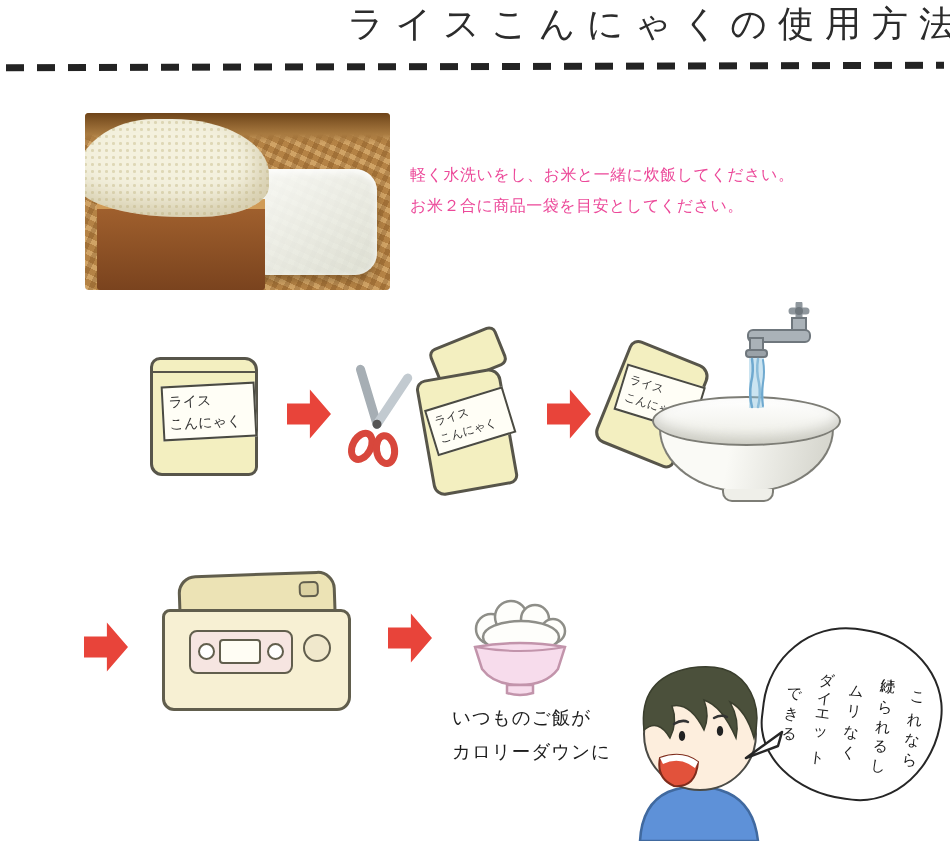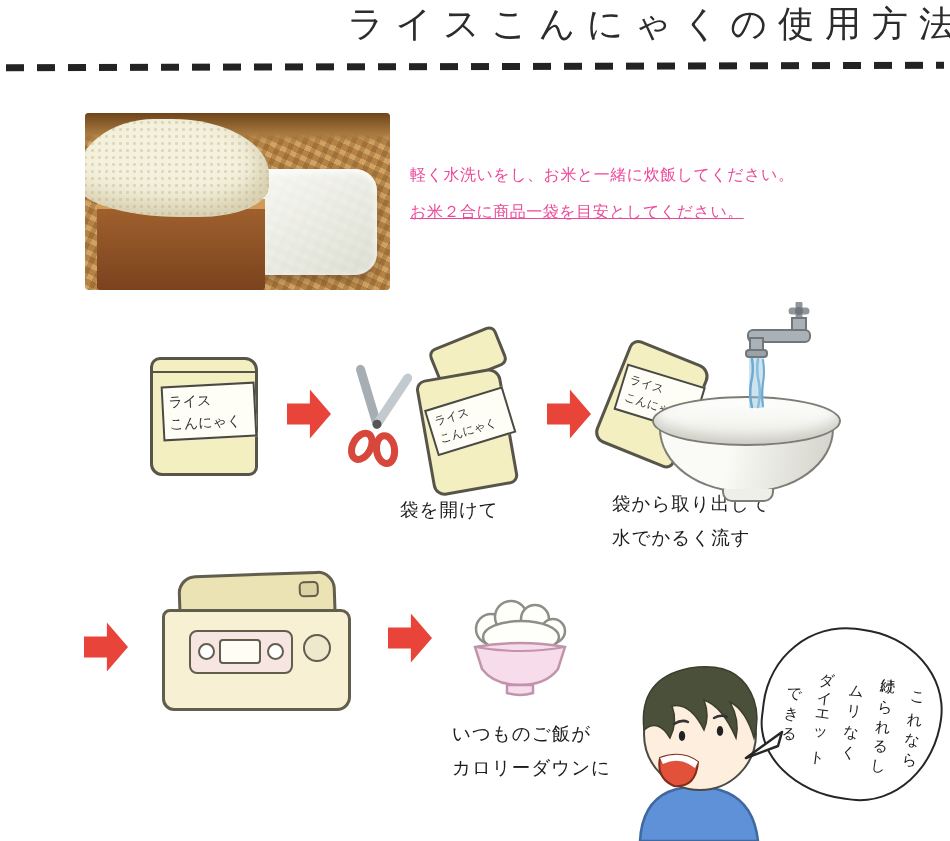--- a/index.html
+++ b/index.html
@@ -30,21 +30,21 @@
   .masu::before { content:""; position:absolute; top:0; left:0; right:0; height:10px; background:#d09b57; }
   .rice { position:absolute; left:-10px; top:6px; width:194px; height:98px;
           background-color:#f4f1de;
           background-image:radial-gradient(rgba(205,195,150,.55) 1.2px,transparent 1.9px);
           background-size:7px 7px;
           border-radius:45% 55% 40% 60% / 70% 62% 34% 40%;
           box-shadow:inset -10px -14px 22px rgba(185,172,128,.5); }
 
   .intro { position:absolute; font-size:16px; color:#ec4899; letter-spacing:.5px; }
   #intro1 { left:410px; top:165px; }
-  #intro2 { left:410px; top:202px;text-decoration:underline; }
+  #intro2 { left:410px; top:196px; }
 
   
   .pkg { position:absolute; background:#f3efc0; border:3px solid #57554a;
          border-radius:10px 13px 9px 12px; }
   #pkg1::after { content:""; position:absolute; left:-1px; right:-1px; top:11px;
                  border-top:2.5px solid #57554a; }
   .pkg-label { position:absolute; background:#fffef6; border:2.5px solid #4a4a42;
                line-height:1.55; padding:4px 5px; white-space:pre-line; color:#333; }
   #pkg1 { left:150px; top:357px; width:102px; height:113px; }
   #pkg1 .pkg-label { left:9px; top:24px; width:80px; transform:rotate(-3deg); font-size:14px; }
@@ -55,21 +55,21 @@
   #pkg3 { left:609px; top:349px; width:80px; height:104px; transform:rotate(22deg); z-index:1; }
   #pkg3 .pkg-label { left:4px; top:20px; width:68px; transform:rotate(-5deg); font-size:11.5px; }
 
   
   .cap { position:absolute; font-size:18.5px; line-height:1.85; color:#1d1d1d;
          white-space:pre-line; letter-spacing:1px; }
   #cap1 { left:116px; top:473px; }
   #cap2 { left:400px; top:493px; }
   #cap3 { left:612px; top:487px; }
   #cap4 { left:139px; top:713px; }
-  #cap5 { left:452px; top:717px; }
+  #cap5 { left:452px; top:701px; }
 
   
   .arrow { position:absolute; width:44px; height:52px; background:#e8443a;
            clip-path:polygon(0 30%,52% 30%,52% 3%,100% 50%,52% 97%,52% 70%,0 70%); }
   #arrow1 { left:287px; top:388px; }
   #arrow2 { left:547px; top:388px; }
   #arrow3 { left:84px;  top:621px; }
   #arrow4 { left:388px; top:612px; }
 
   
@@ -147,21 +147,20 @@
       <circle cx="52" cy="60" r="4.5" fill="#555"></circle>
       <ellipse cx="40" cy="84" rx="9" ry="14" fill="none" stroke="#d8473c" stroke-width="7" transform="rotate(20 40 84)"></ellipse>
       <ellipse cx="64" cy="84" rx="9" ry="14" fill="none" stroke="#d8473c" stroke-width="7" transform="rotate(-16 64 84)"></ellipse>
     </g>
   </svg>
   <div id="flap2"></div>
   <div class="pkg" id="pkg2">
     <div class="pkg-label">ライス
 こんにゃく</div>
   </div>
-  <div class="cap" id="cap2">袋を開けて</div>
 
   <div class="arrow" id="arrow2"></div>
 
   <div class="pkg" id="pkg3">
     <div class="pkg-label">ライス
 こんにゃく</div>
   </div>
   <div id="bowl-body"></div>
   <div id="bowl-foot"></div>
   <div id="bowl-rim"></div>
@@ -172,22 +171,20 @@
       <rect x="56" y="16" width="14" height="16" fill="#aab2b8" stroke="#6f777d" stroke-width="2"></rect>
       <rect x="12" y="28" width="62" height="12" rx="5" fill="#aab2b8" stroke="#6f777d" stroke-width="2"></rect>
       <rect x="14" y="36" width="13" height="14" fill="#aab2b8" stroke="#6f777d" stroke-width="2"></rect>
       <rect x="10" y="48" width="21" height="7" rx="3" fill="#9aa2a8" stroke="#6f777d" stroke-width="2"></rect>
       <rect x="13" y="56" width="15" height="50" fill="rgba(140,195,225,0.45)"></rect>
       <path d="M16 57 q2 12 -1 24 q-2 12 1 24" stroke="#6fa9cf" stroke-width="2.5" fill="none"></path>
       <path d="M22 57 q-2 12 1 24 q2 12 -1 24" stroke="#8bbcd9" stroke-width="2.5" fill="none"></path>
       <path d="M27 58 q2 12 0 23 q-2 11 0 23" stroke="#6fa9cf" stroke-width="2" fill="none"></path>
     </g>
   </svg>
-  <div class="cap" id="cap3">袋から取り出して
-水でかるく流す</div>
 
   <div class="arrow" id="arrow3"></div>
   <div id="cooker">
     <div class="cooker-lid">
       <div class="cooker-vent"></div>
     </div>
     <div class="cooker-body">
       <div class="cooker-panel">
         <div class="panel-btn left"></div>
         <div class="panel-display"></div>

